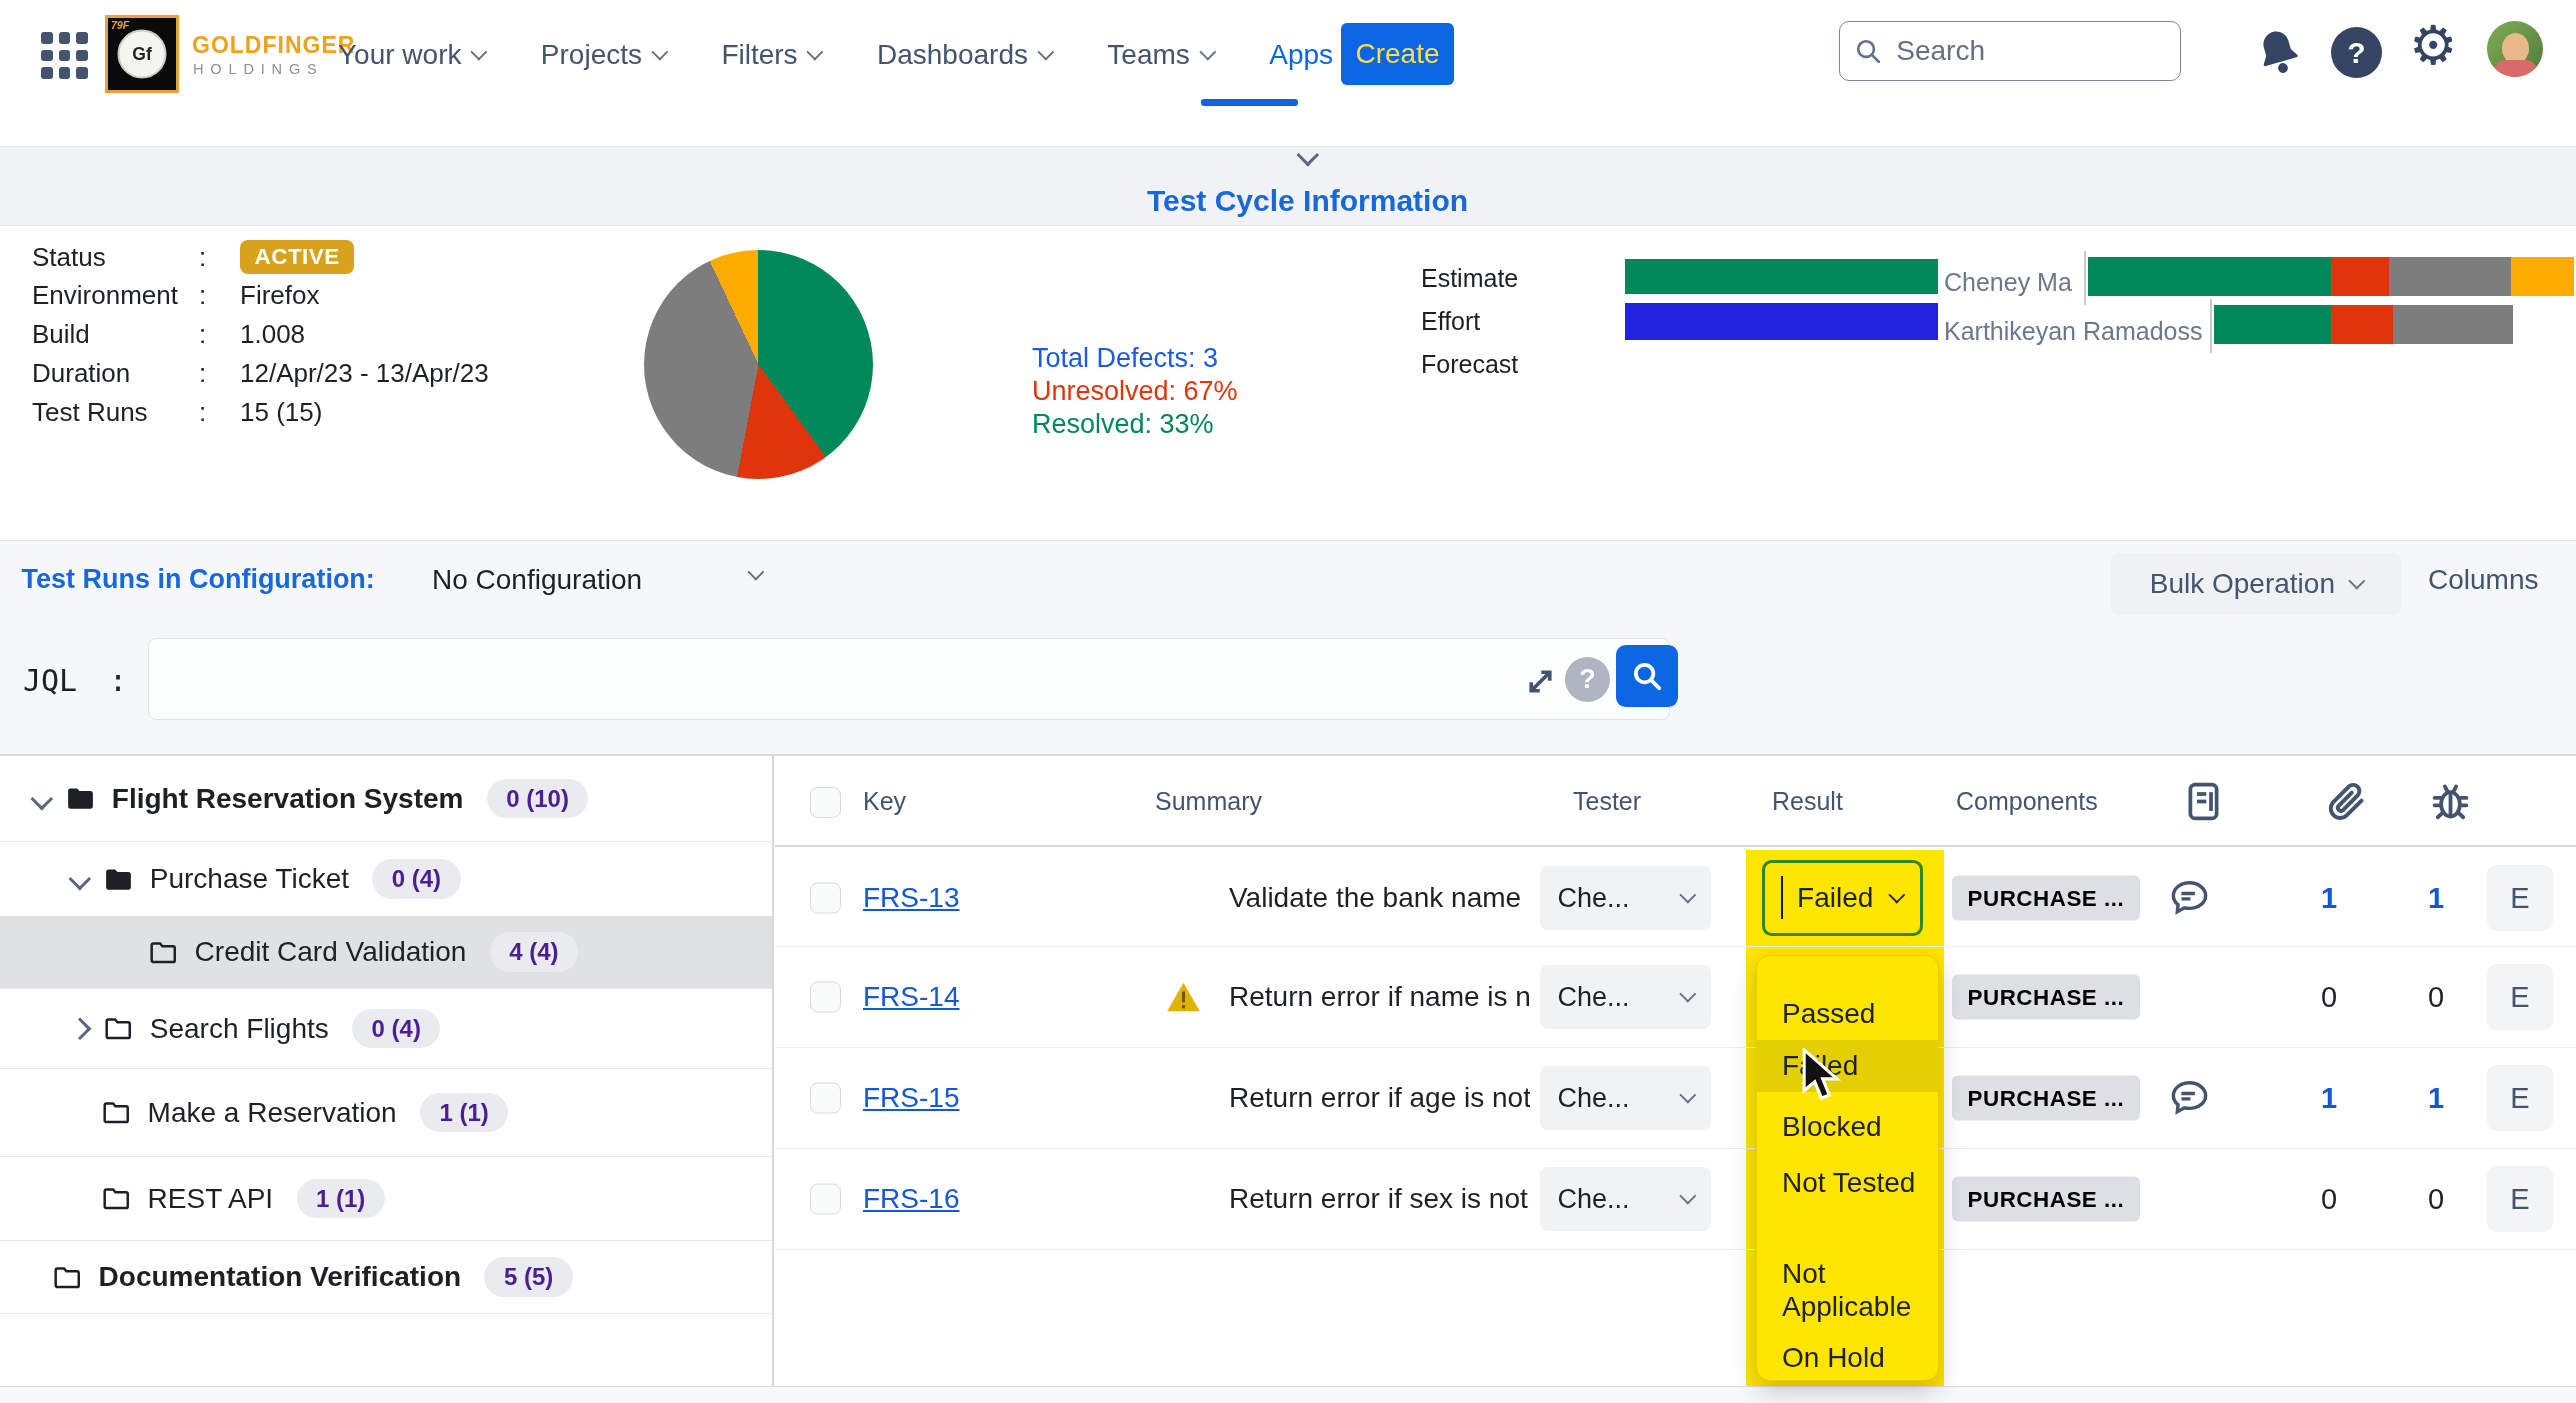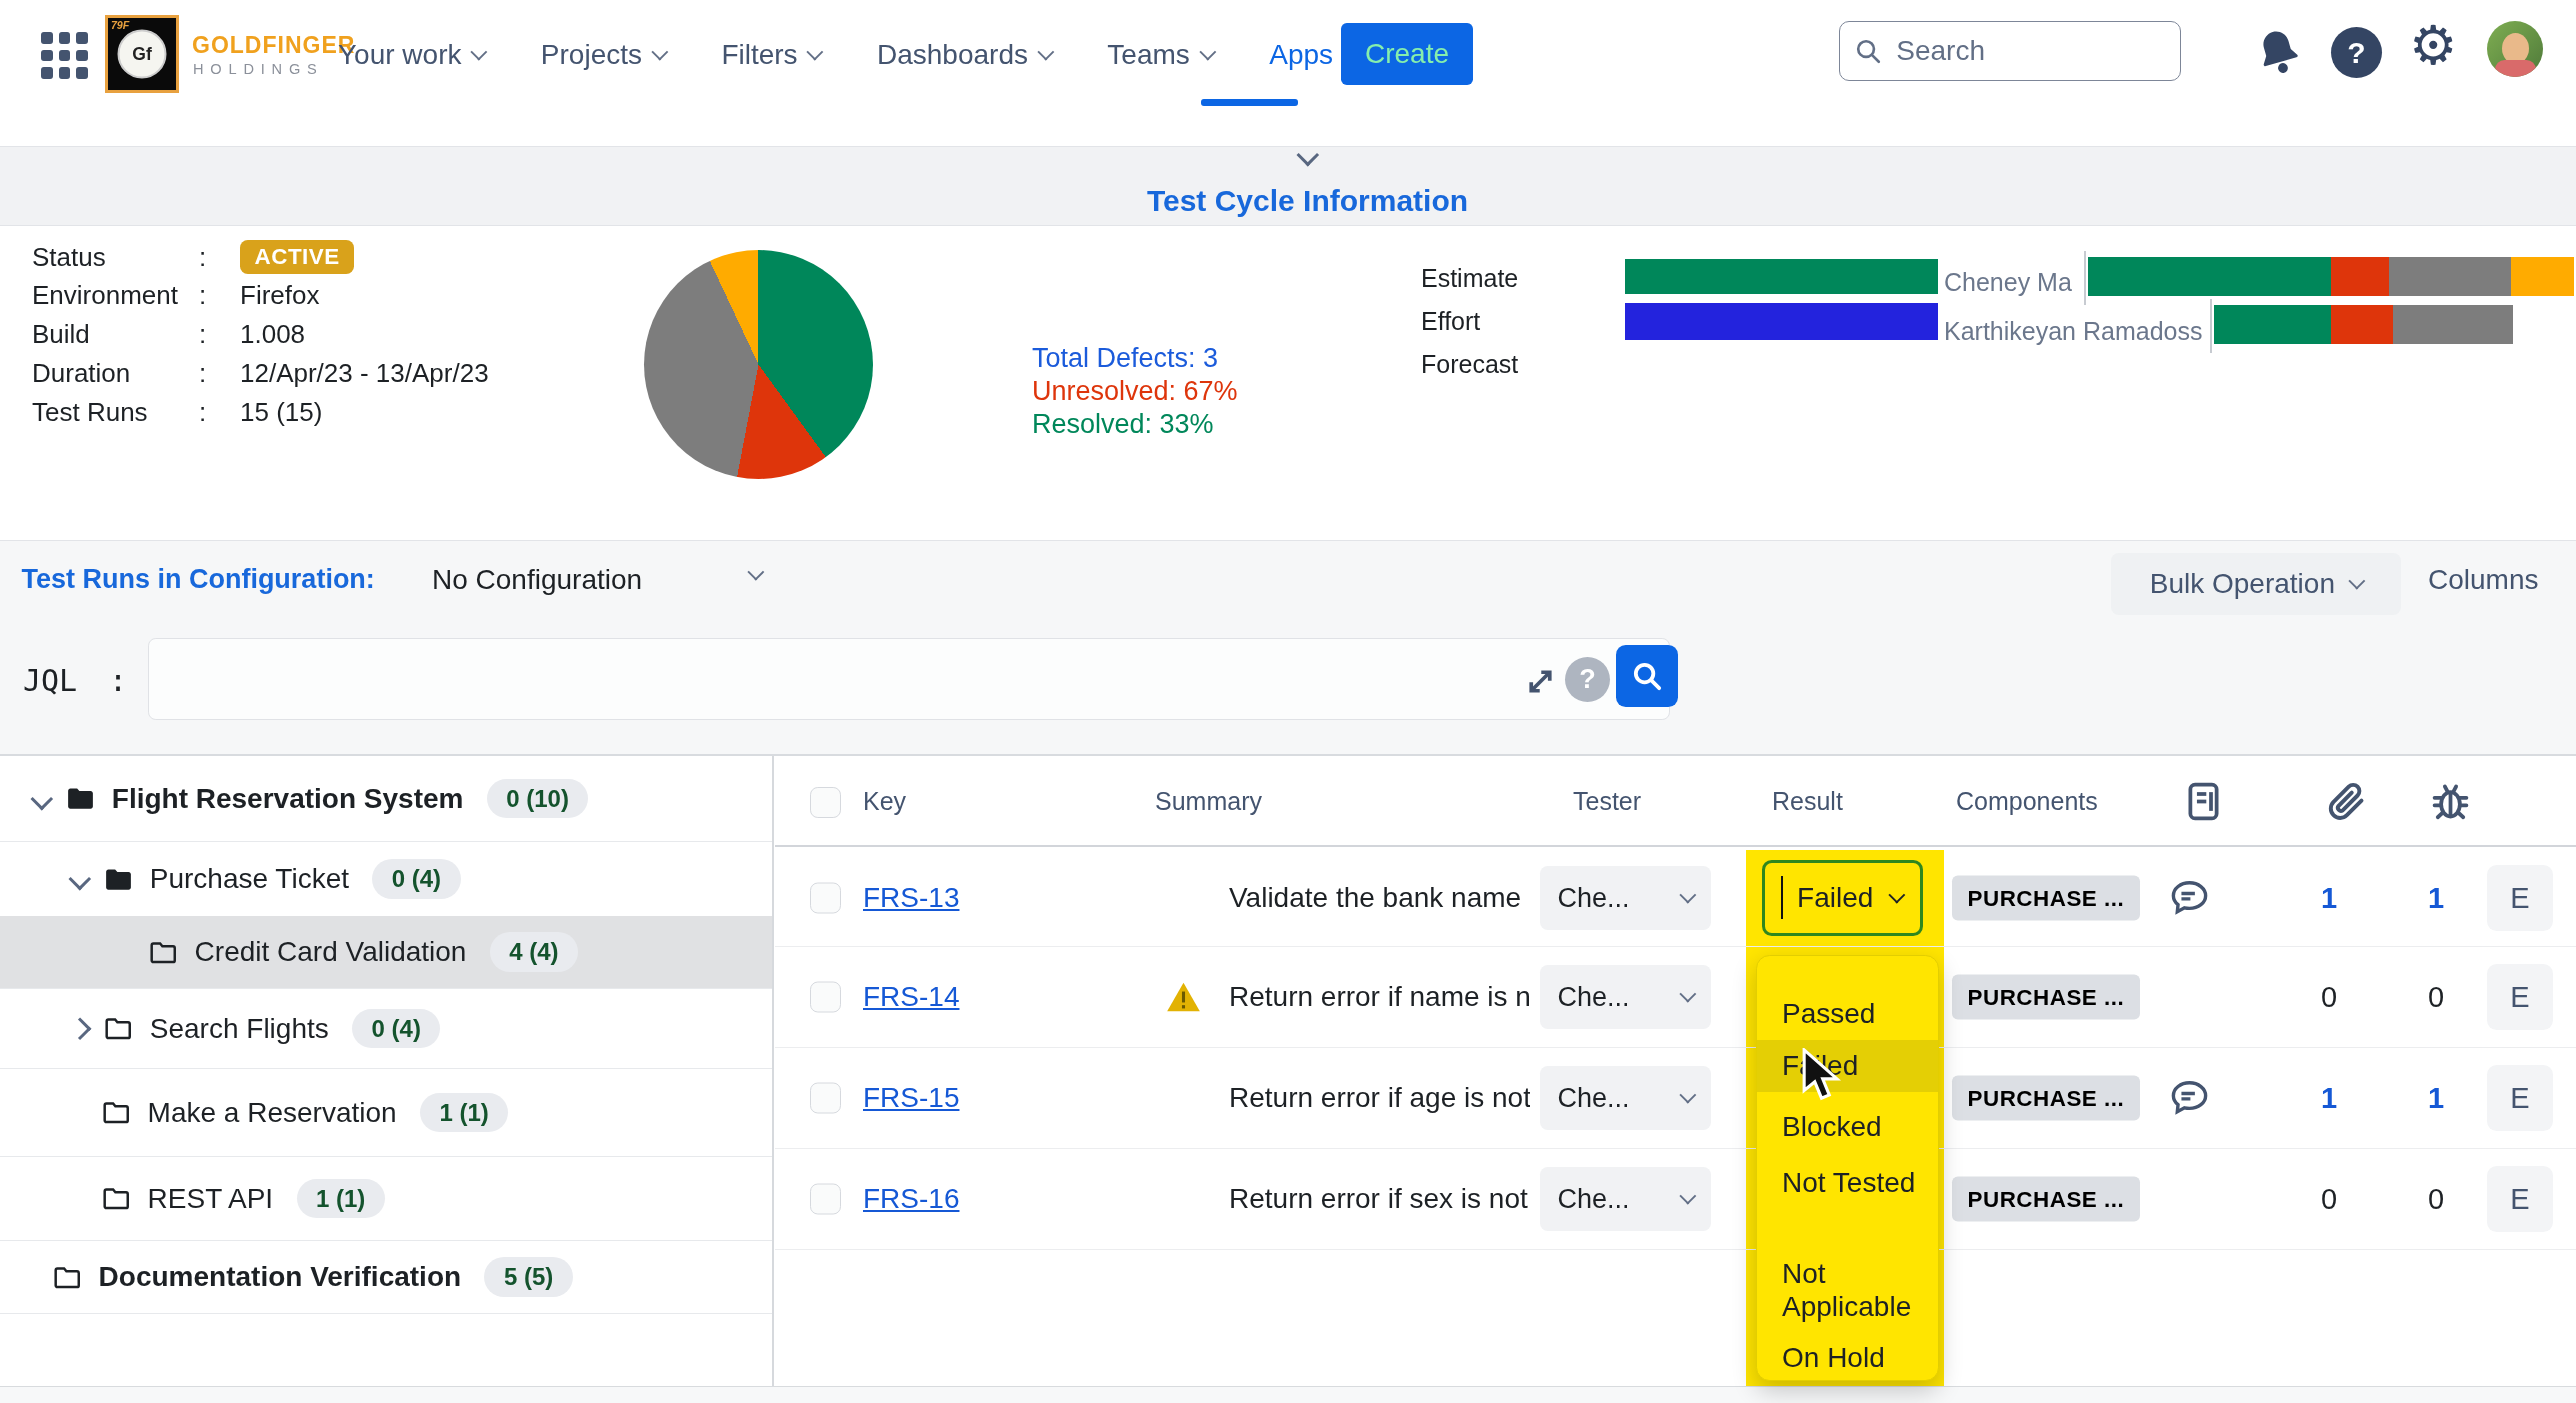--- a/index.html
+++ b/index.html
@@ -19,21 +19,21 @@
         font-weight:bold;font-size:17.5px;color:#222;border:2.9px solid #CCC;}
   .brand{position:absolute;left:192px;top:32px;font-size:23px;font-weight:bold;color:#F0A11E;letter-spacing:1px;}
   .brand-sub{position:absolute;left:193px;top:61px;font-size:14.6px;color:#8B909A;letter-spacing:6.8px;}
   .menu{position:absolute;left:338px;top:0;height:109px;display:flex;align-items:center;gap:56px;}
   .menu-item{display:flex;align-items:center;gap:11.7px;font-size:28px;color:#44546F;font-weight:500;cursor:pointer;}
   .menu-item.active{color:#0C66E4;}
   .caret{display:inline-block;width:9.7px;height:9.7px;border-right:2.9px solid #626F86;
          border-bottom:2.9px solid #626F86;transform:rotate(45deg);margin-top:-5.8px;}
   .menu-item.active .caret{border-color:#0C66E4;}
   .apps-underline{position:absolute;left:1201px;top:99px;width:97px;height:6.8px;background:#0C66E4;border-radius:2.9px;}
-  .create-btn{position:absolute;left:1341px;top:23px;width:132px;height:62px;background:#0C66E4;color:#86efac;
+  .create-btn{position:absolute;left:1341px;top:23px;width:113px;height:62px;background:#0C66E4;color:#fde047;
         border:none;border-radius:5.8px;font-size:28px;font-weight:500;display:flex;align-items:center;justify-content:center;cursor:pointer;}
   .search-box{position:absolute;left:1839px;top:21.4px;width:342px;height:60px;border:1.9px solid #7D8698;border-radius:10px;
         box-sizing:border-box;display:flex;align-items:center;padding:0 13.6px;gap:11.7px;background:#fff;}
   .search-box input{border:none;outline:none;font-size:28px;width:243px;color:#44546F;background:transparent;
         font-family:"Liberation Sans","DejaVu Sans",sans-serif;}
   .search-box input::placeholder{color:#626F86;}
   .nav-ic{position:absolute;cursor:pointer;}
   .help-circ{left:2331px;top:27px;width:51px;height:51px;border-radius:50%;background:#344563;color:#fff;
         display:flex;align-items:center;justify-content:center;font-size:30px;font-weight:bold;}
   .gear{left:2409px;top:17.5px;font-size:54px;color:#344563;line-height:1;}
@@ -101,21 +101,21 @@
   .jql-help{position:absolute;left:1565px;top:33px;width:45px;height:45px;border-radius:50%;background:#AEB5C0;color:#fff;
         display:flex;align-items:center;justify-content:center;font-size:27px;font-weight:bold;cursor:pointer;}
   .jql-search{position:absolute;left:1616px;top:21.4px;width:62px;height:62px;background:#0C66E4;border-radius:9.7px;
         display:flex;align-items:center;justify-content:center;cursor:pointer;}
 
   
   .left-panel{position:absolute;left:0;top:756px;width:774px;height:630px;background:#fff;
         border-right:2.9px solid #D6D9DD;box-sizing:border-box;}
   .trow{position:absolute;left:0;width:100%;box-sizing:border-box;display:flex;align-items:center;gap:15.6px;
         border-bottom:1.9px solid #E7E9EC;font-size:28px;color:#1D2125;cursor:pointer;}
-  .trow .badge{background:#E9EBEF;border-radius:971px;padding:5.8px 19.4px;font-size:24px;font-weight:bold;color:#14532d;margin-left:7.8px;}
+  .trow .badge{background:#E9EBEF;border-radius:971px;padding:5.8px 19.4px;font-size:24px;font-weight:bold;color:#4c1d95;margin-left:7.8px;}
   .trow.selected{background:#E0E1E3;}
   .trow.bold{font-weight:bold;}
   .r1{top:0;height:86px;padding-left:34px;}
   .r2{top:86px;height:75px;padding-left:72px;}
   .r3{top:160px;height:73px;padding-left:148px;}
   .r4{top:233px;height:80px;padding-left:72px;}
   .r5{top:313px;height:88px;padding-left:101px;}
   .r6{top:401px;height:84px;padding-left:101px;}
   .r7{top:485px;height:73px;padding-left:52px;}
 

